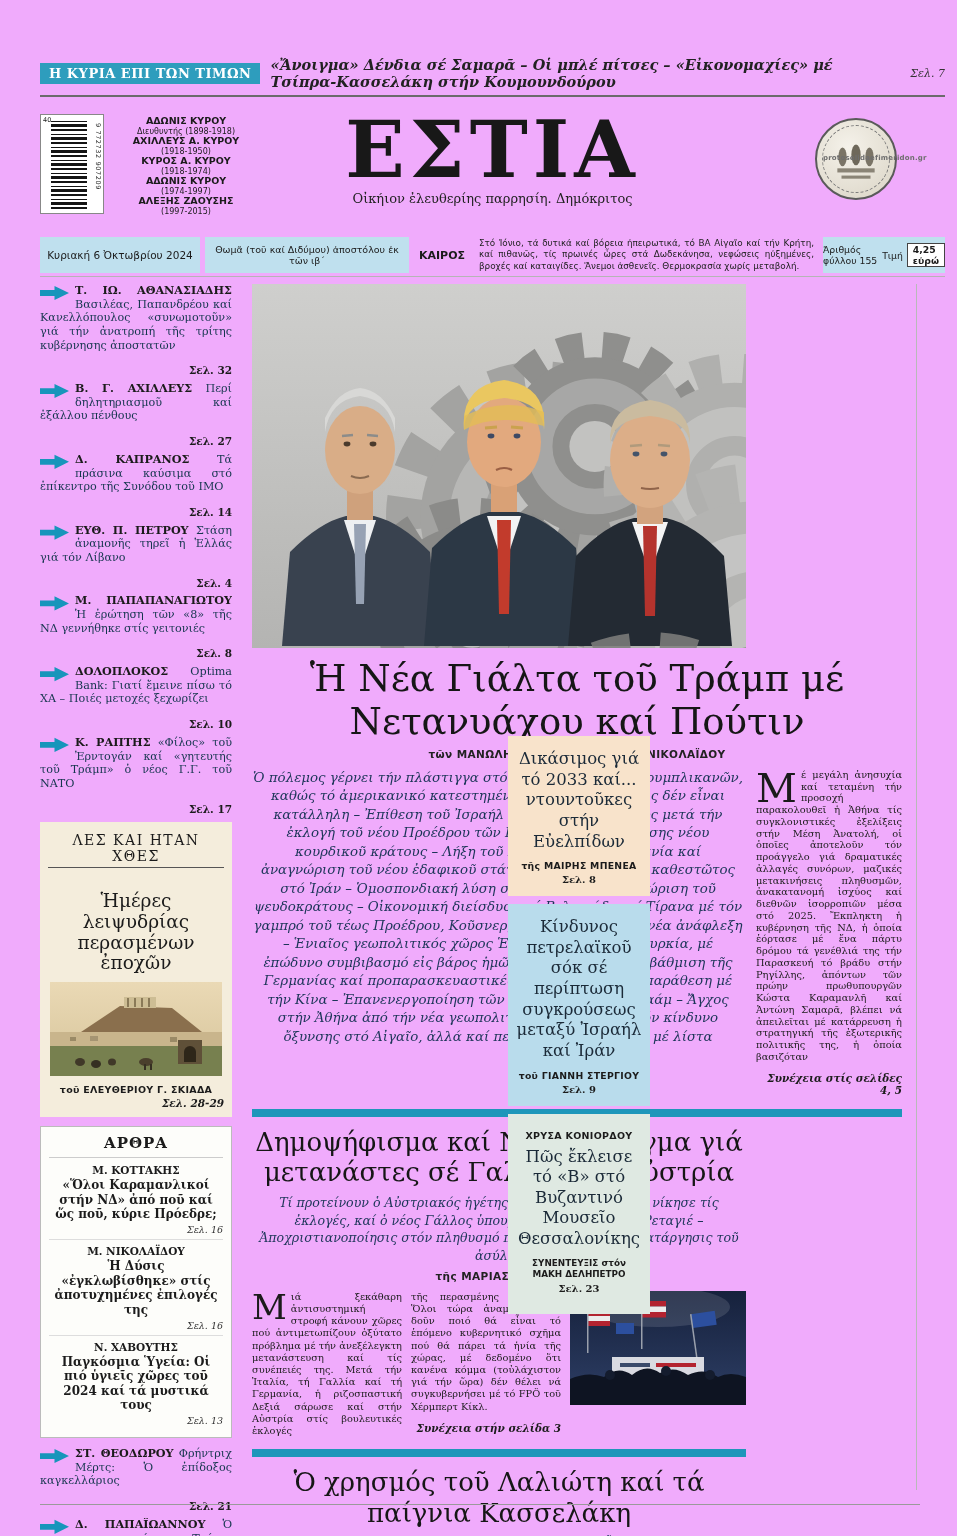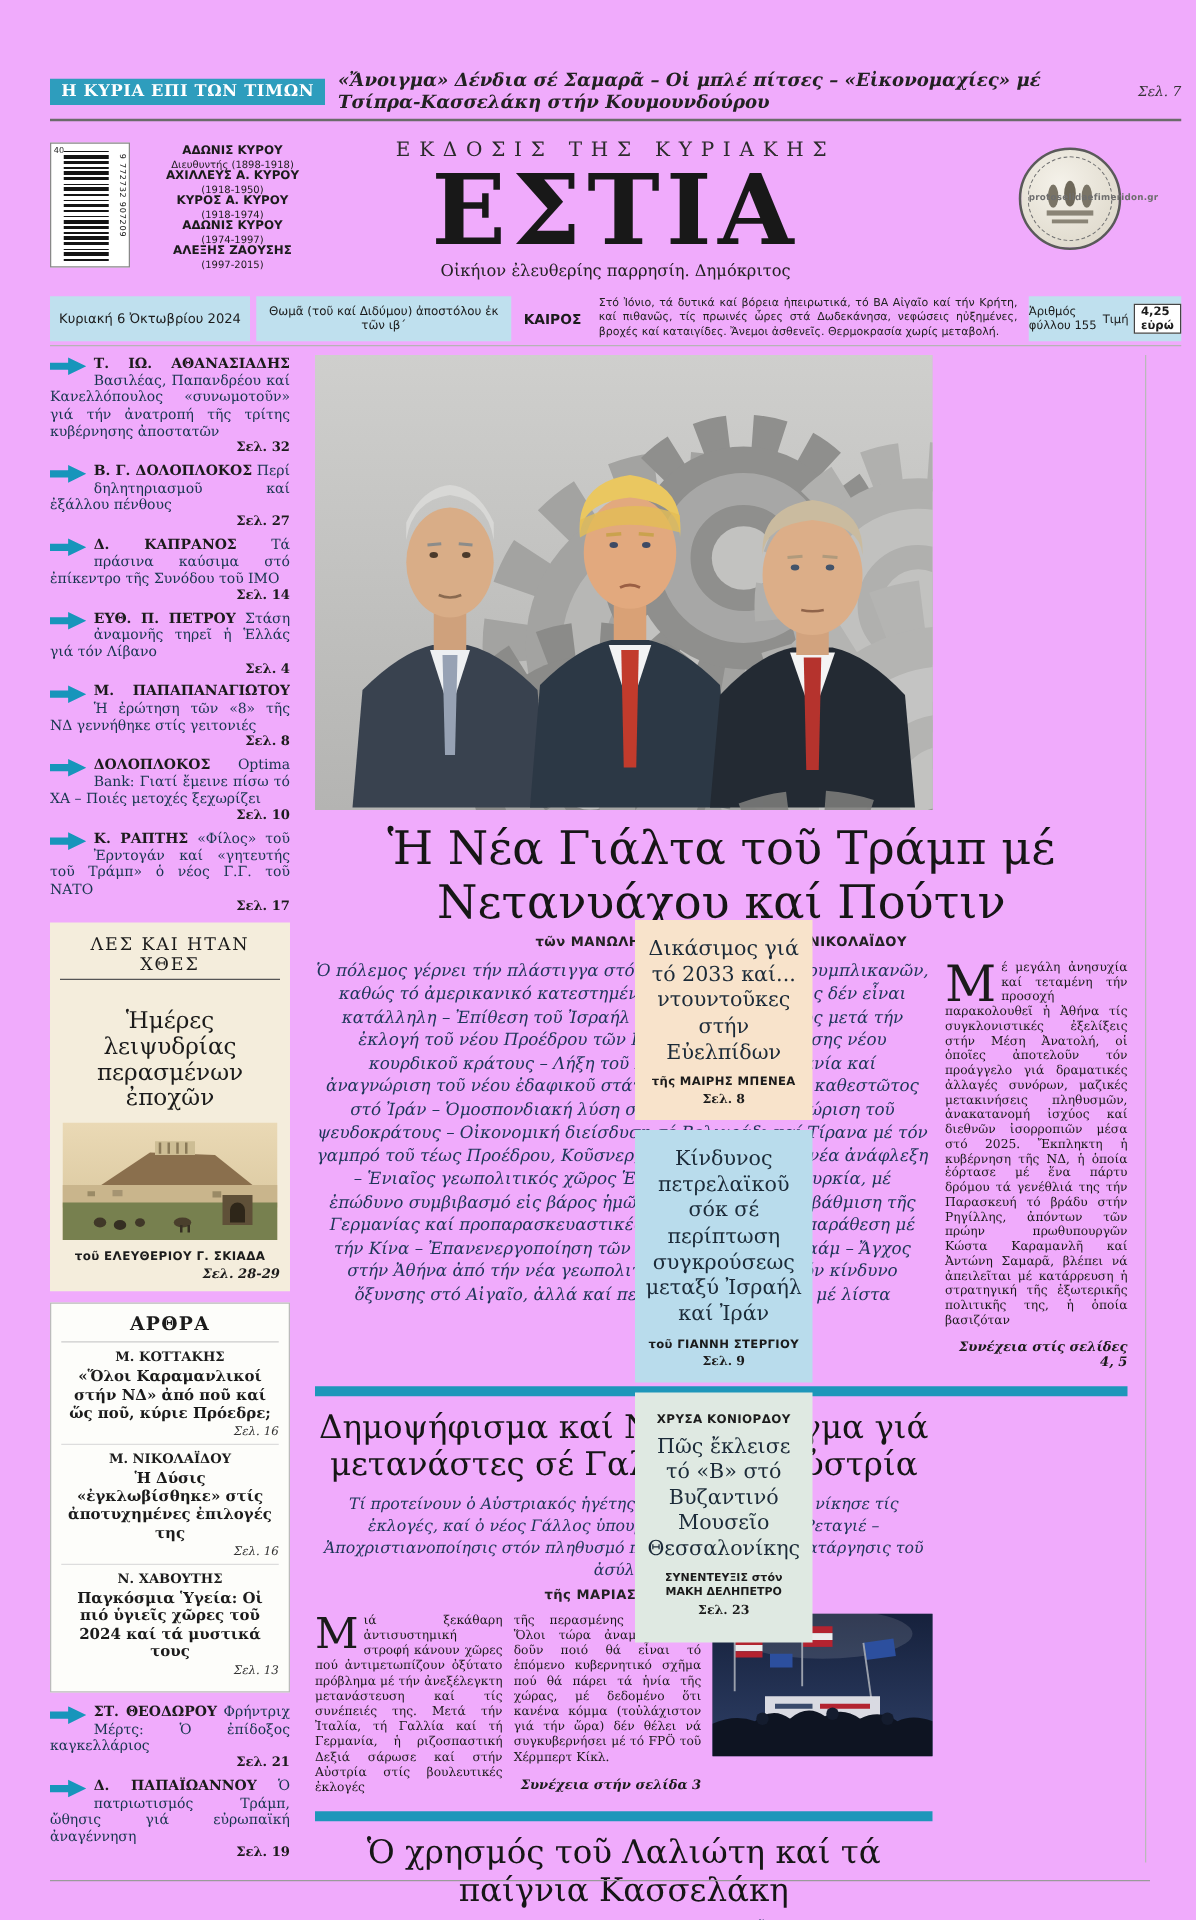--- a/index.html
+++ b/index.html
@@ -46,21 +46,21 @@
   .issue-line2{display:flex;align-items:center;gap:4px;}
   .price-box{border:1px solid #444;background:#fff;padding:0 5px;font-weight:bold;font-size:9.3px;}
 
   
   .sidebar{position:absolute;left:40px;top:284px;width:192px;}
   .side-item{margin-bottom:5px;font-size:11.2px;line-height:1.22;text-align:justify;overflow:hidden;}
   .arrow{float:left;width:29px;height:16px;margin:1px 6px 0 0;background:#1795bb;
          clip-path:polygon(0 32%,50% 32%,50% 6%,100% 50%,50% 94%,50% 68%,0 68%);}
   .s-author{font-weight:bold;}
   .s-text{color:#16364f;}
-  .s-page{display:block;text-align:right;font-weight:bold;font-size:10.5px;margin-top:0px;}
+  .s-page{display:block;text-align:right;font-weight:bold;font-size:10.5px;margin-top:12px;}
 
   .feature-box{background:#f4eddc;padding:10px 8px 8px;text-align:center;margin:7px 0 9px;}
   .f-kicker{display:inline-block;font-size:14px;letter-spacing:1.5px;border-bottom:1px solid #555;padding-bottom:3px;margin-bottom:23px;}
   .f-title{font-size:18.5px;line-height:1.12;margin-bottom:8px;}
   .f-img{width:172px;height:94px;display:block;margin:0 auto 8px;}
   .f-author{font-size:9.5px;font-weight:bold;letter-spacing:.3px;}
   .f-page{font-size:10.5px;font-weight:bold;font-style:italic;text-align:right;margin-top:2px;}
 
   .arthra{border:1px solid #bbb;background:#fdfdfa;padding:7px 8px 2px;margin-bottom:9px;text-align:center;}
   .a-header{font-size:15px;font-weight:bold;letter-spacing:1px;padding-bottom:5px;border-bottom:1px solid #ccc;margin-bottom:6px;}
@@ -128,21 +128,20 @@
       <div class="name">ΑΧΙΛΛΕΥΣ Α. ΚΥΡΟΥ</div>
       <div class="years">(1918-1950)</div>
       <div class="name">ΚΥΡΟΣ Α. ΚΥΡΟΥ</div>
       <div class="years">(1918-1974)</div>
       <div class="name">ΑΔΩΝΙΣ ΚΥΡΟΥ</div>
       <div class="years">(1974-1997)</div>
       <div class="name">ΑΛΕΞΗΣ ΖΑΟΥΣΗΣ</div>
       <div class="years">(1997-2015)</div>
     </div>
     <div class="mast-center">
-      <div class="edition">ΕΚΔΟΣΙΣ ΤΗΣ ΚΥΡΙΑΚΗΣ</div>
       <div class="brand">ΕΣΤΙΑ</div>
       <div class="motto">Οἰκήιον ἐλευθερίης παρρησίη. Δημόκριτος</div>
     </div>
     <div class="stamp">
       <div class="stamp-inner"></div>
       <svg viewBox="0 0 56 56">
         <ellipse cx="15" cy="26" rx="4" ry="9" fill="#7a7466"></ellipse>
         <ellipse cx="28" cy="24" rx="4.5" ry="10" fill="#6e685a"></ellipse>
         <ellipse cx="41" cy="26" rx="4" ry="9" fill="#7a7466"></ellipse>
         <rect x="10" y="37" width="36" height="4" fill="#8a8476"></rect>
@@ -169,21 +168,21 @@
   <div class="sidebar">
 
     <div class="side-item">
       <span class="arrow"></span>
       <span class="s-author">Τ. ΙΩ. ΑΘΑΝΑΣΙΑΔΗΣ</span>
       <span class="s-text">Βασιλέας, Παπανδρέου καί Κανελλόπουλος «συνωμοτοῦν» γιά τήν ἀνατροπή τῆς τρίτης κυβέρνησης ἀποστατῶν</span>
       <span class="s-page">Σελ. 32</span>
     </div>
     <div class="side-item">
       <span class="arrow"></span>
-      <span class="s-author">Β. Γ. ΔΟΛΟΠΛΟΚΟΣ</span>
+      <span class="s-author">Β. Γ. ΑΧΙΛΛΕΥΣ</span>
       <span class="s-text">Περί δηλητηριασμοῦ καί ἐξάλλου πένθους</span>
       <span class="s-page">Σελ. 27</span>
     </div>
     <div class="side-item">
       <span class="arrow"></span>
       <span class="s-author">Δ. ΚΑΠΡΑΝΟΣ</span>
       <span class="s-text">Τά πράσινα καύσιμα στό ἐπίκεντρο τῆς Συνόδου τοῦ ΙΜΟ</span>
       <span class="s-page">Σελ. 14</span>
     </div>
     <div class="side-item">

